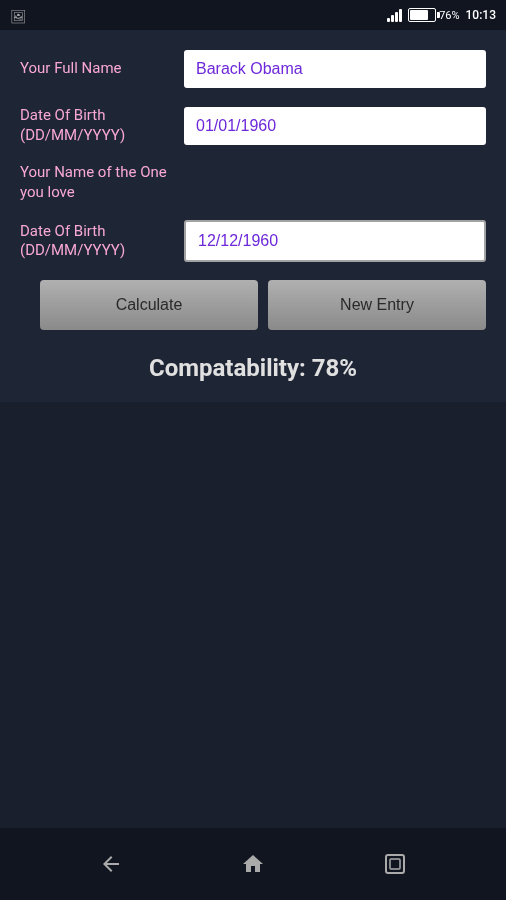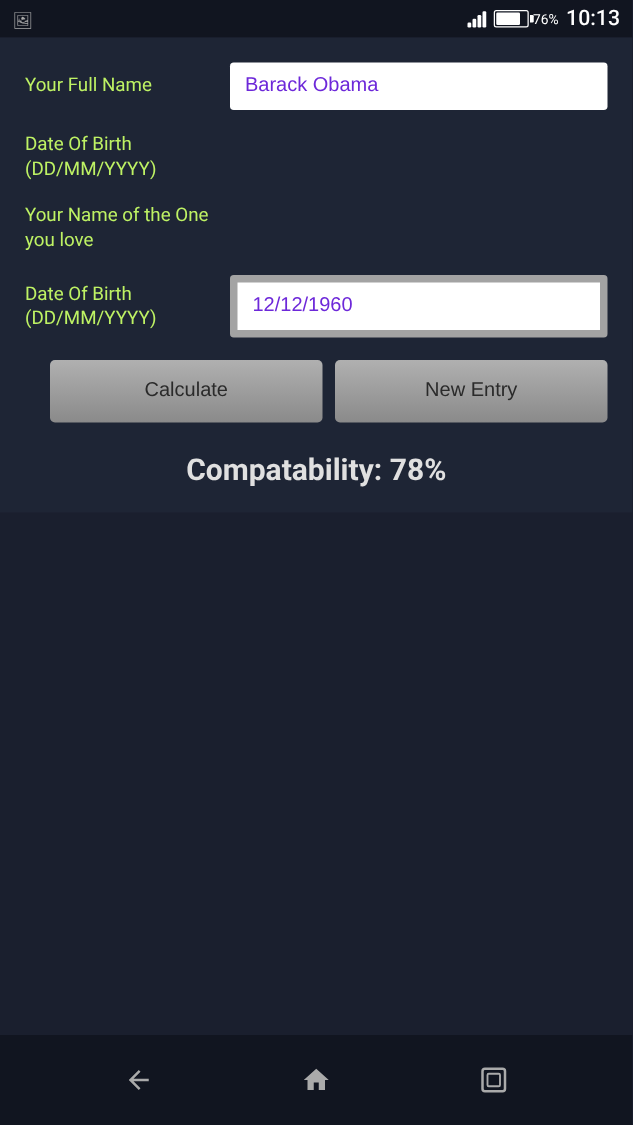--- a/index.html
+++ b/index.html
@@ -78,59 +78,59 @@
       width: 76%;
       border-radius: 1px;
     }
 
     .battery-percent {
       font-size: 11px;
       color: white;
     }
 
     .time-text {
-      font-size: 17px;
+      font-size: 12px;
       color: white;
       font-weight: 500;
     }
 
     
     .main-content {
       padding: 20px 20px;
       background: #1e2535;
     }
 
     .form-row {
       display: flex;
       align-items: center;
       margin-bottom: 18px;
       gap: 14px;
     }
 
     .form-label {
-      color: #bef264;
+      color: #f9a8d4;
       font-size: 15px;
       line-height: 1.3;
       min-width: 150px;
       flex: 0 0 150px;
     }
 
     .form-input {
       flex: 1;
       background: white;
       border: none;
       border-radius: 3px;
       padding: 10px 12px;
       font-size: 16px;
       color: #6d28d9;
       outline: none;
     }
 
     .form-input.active-border {
-      border: 6px solid #a3a3a3;
+      border: 2px solid #a3a3a3;
     }
 
     
     .button-row {
       display: flex;
       gap: 10px;
       margin-top: 10px;
       margin-bottom: 24px;
       margin-left: 20px;
     }
@@ -206,20 +206,21 @@
 
 <div class="main-content">
 
   <div class="form-row">
     <label class="form-label">Your Full Name</label>
     <input class="form-input" type="text" value="Barack Obama" style="">
   </div>
 
   <div class="form-row">
     <label class="form-label">Date Of Birth (DD/MM/YYYY)</label>
+    <input class="form-input" type="text" value="01/01/1960" style="">
   </div>
 
   <div class="form-row">
     <label class="form-label">Your Name of the One you love</label>
   </div>
 
   <div class="form-row">
     <label class="form-label">Date Of Birth (DD/MM/YYYY)</label>
     <input class="form-input active-border" type="text" value="12/12/1960" style="">
   </div>

